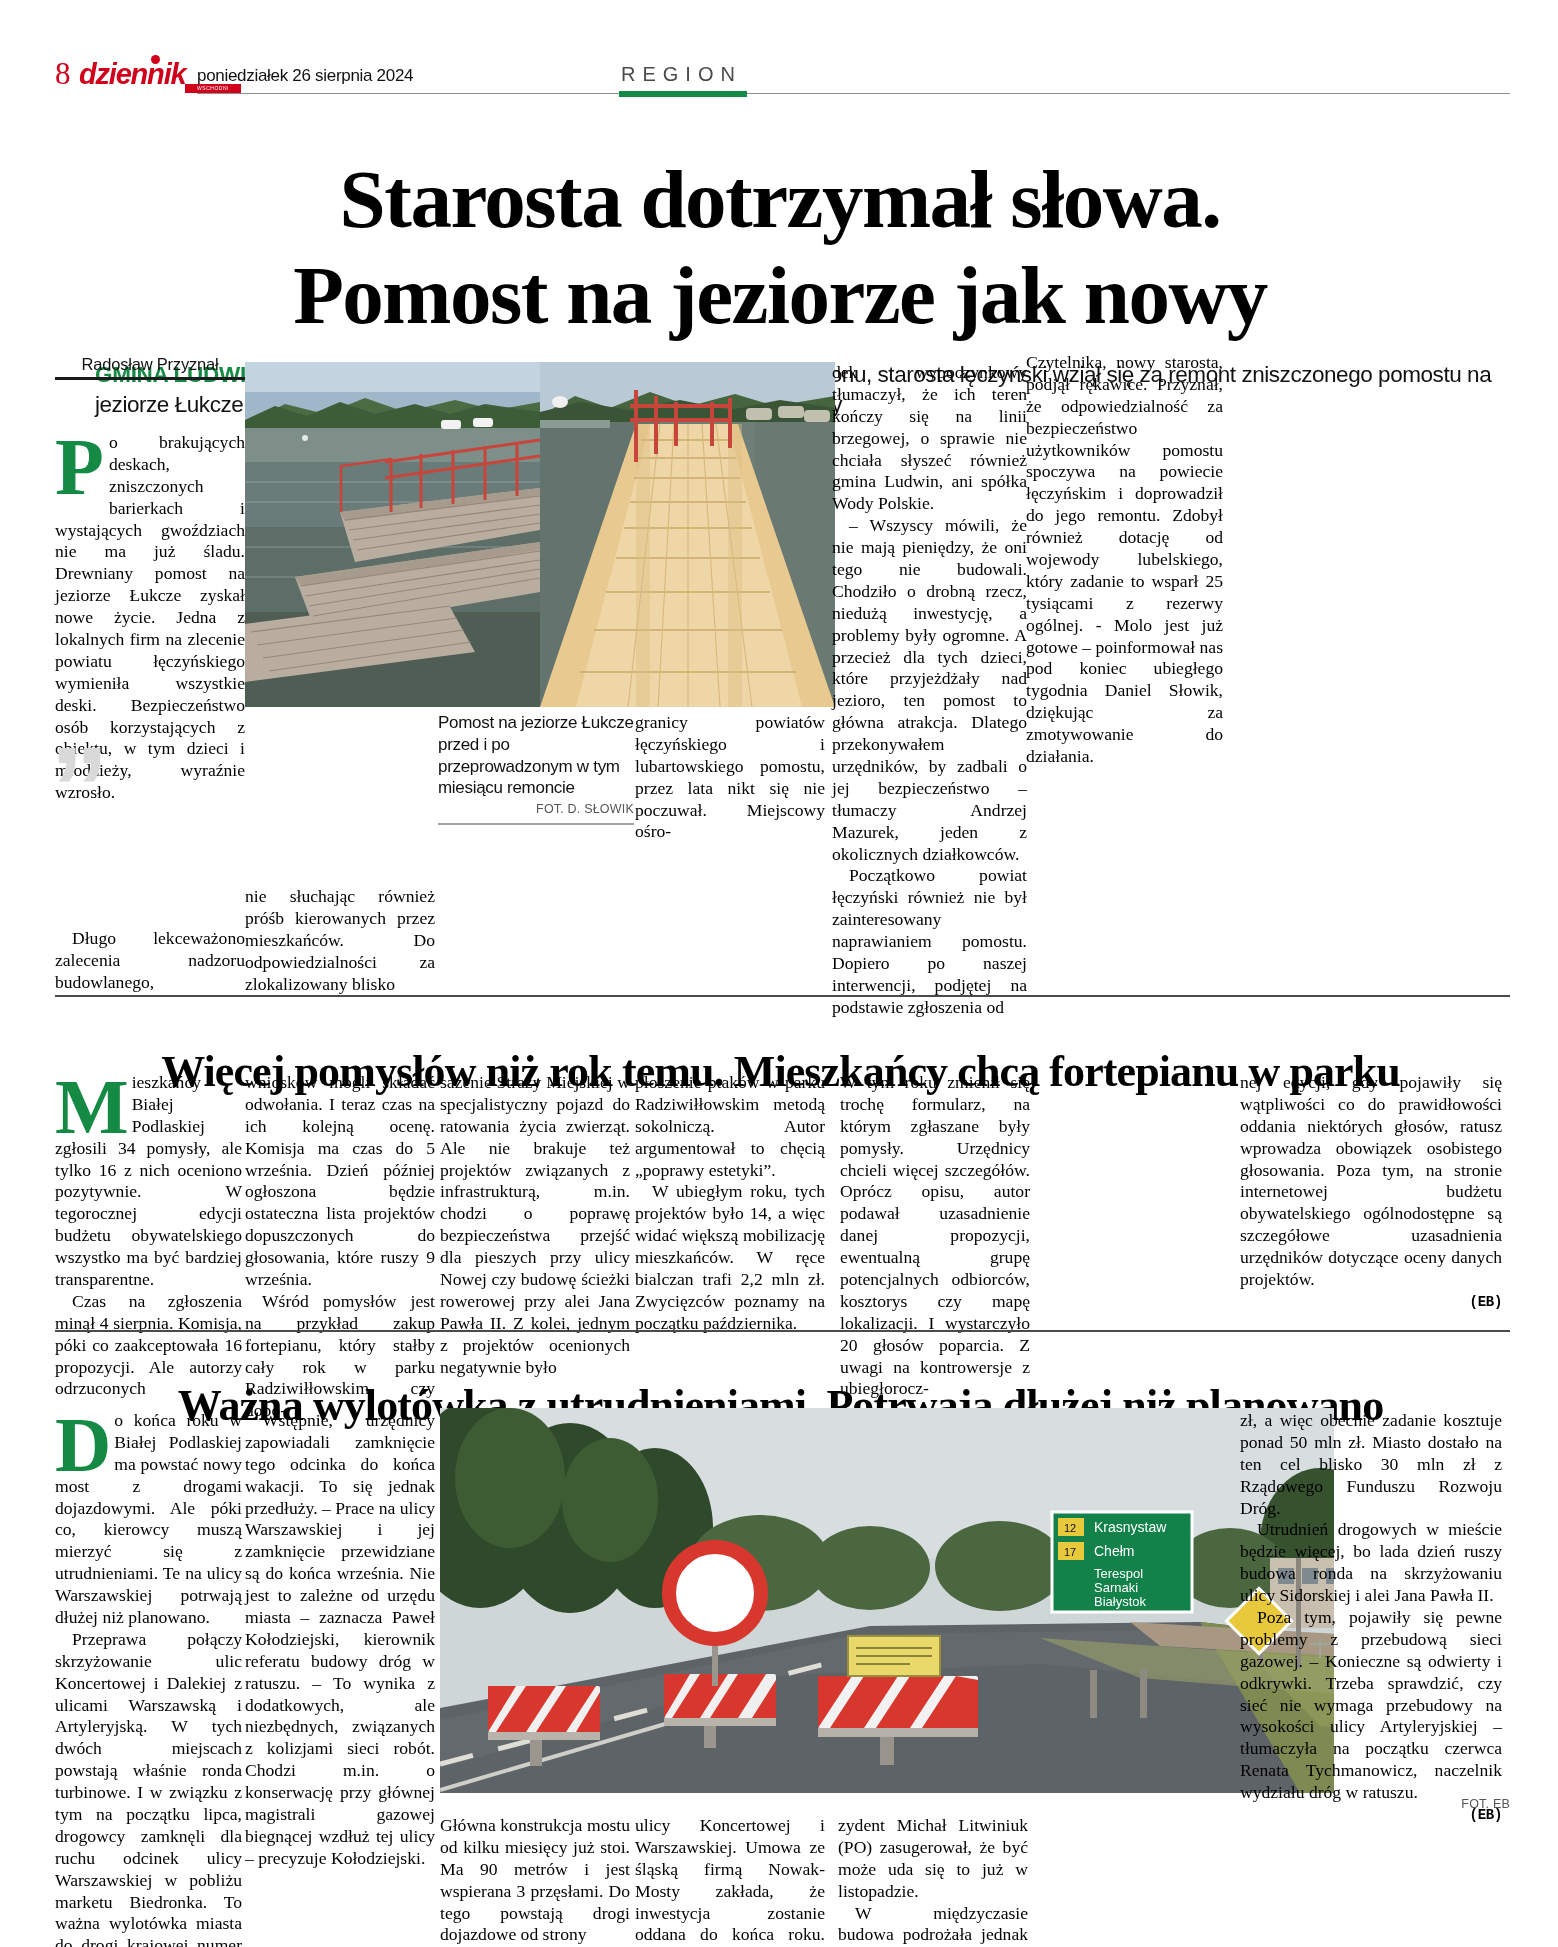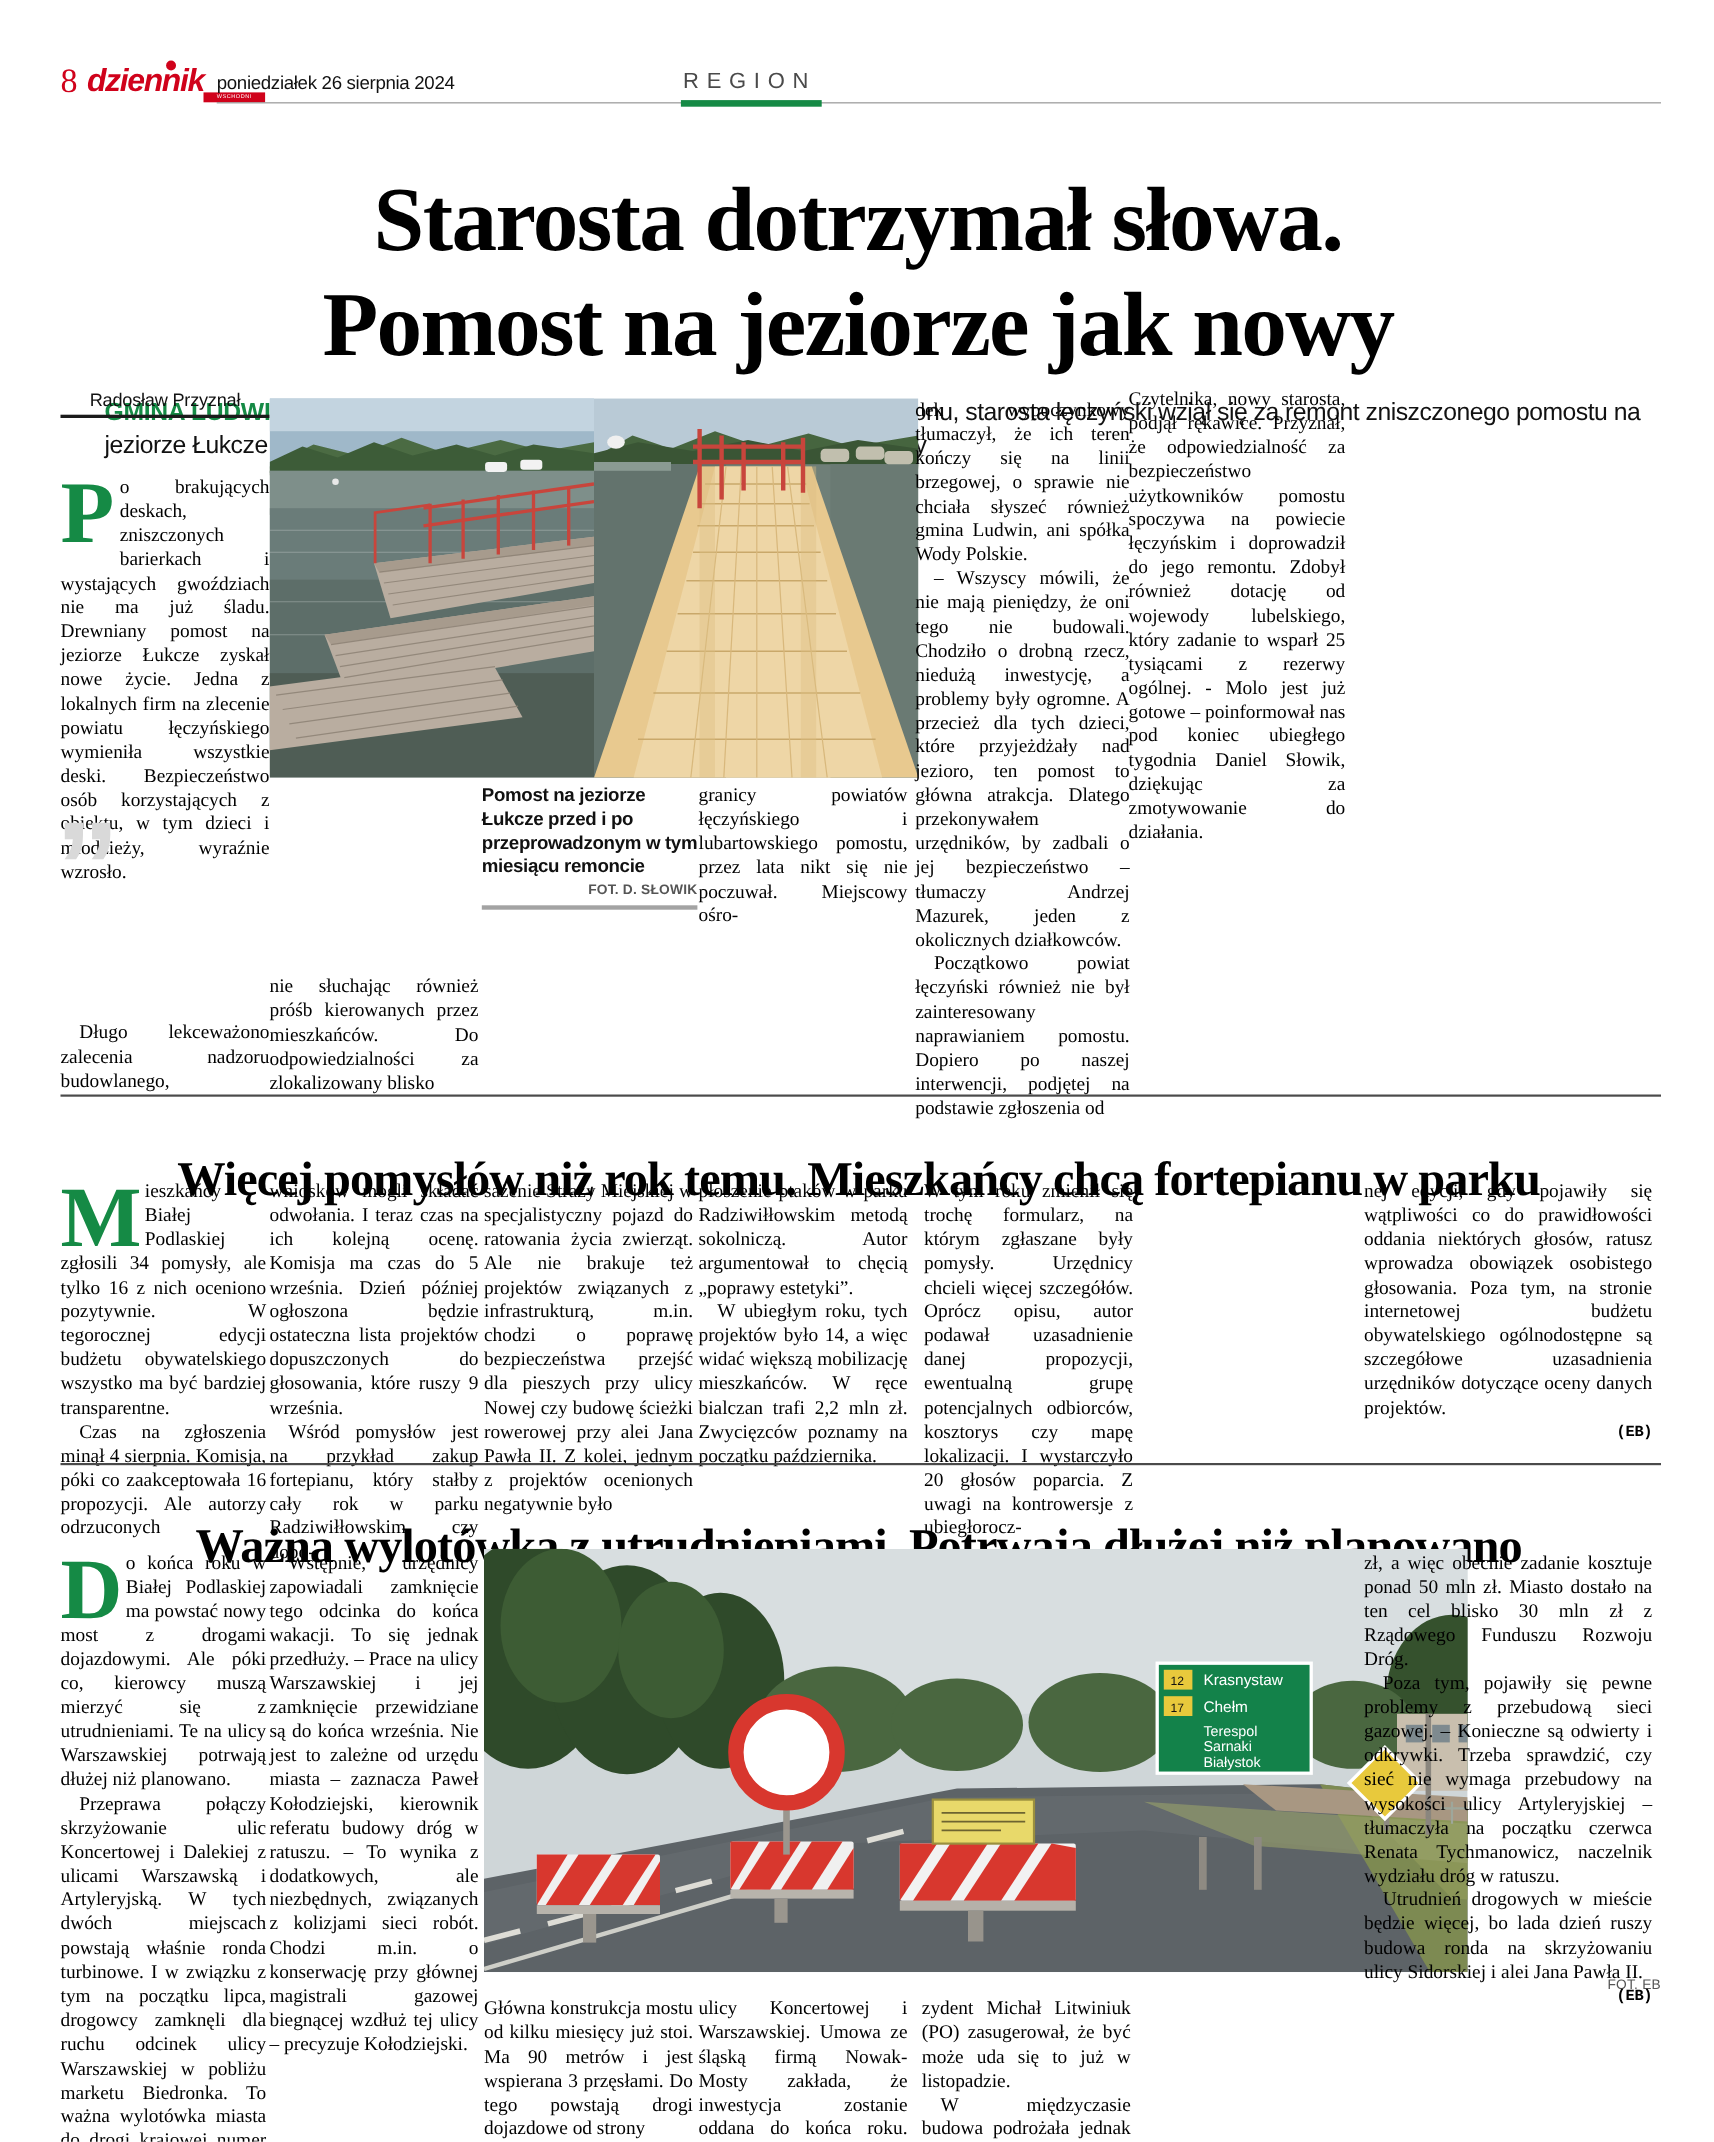--- a/index.html
+++ b/index.html
@@ -134,21 +134,21 @@
   .caption {
     position:absolute;
     font-family:"Liberation Sans", sans-serif;
     font-size:17px; line-height:1.28; color:#111;
     letter-spacing:-0.3px;
   }
   .credit {
     font-family:"Liberation Sans", sans-serif;
     font-size:12.5px; color:#555; letter-spacing:0.2px;
   }
-  .caption-rule { border-bottom:4px solid #a3a3a3;font-weight:bold; }
+  .caption-rule { border-bottom:2px solid #a3a3a3; }
 
   
   .hr-thick { position:absolute; border-top:2px solid #4a4a4a; }
 
   
   .sec-headline {
     position:absolute;
     font-family:"Liberation Serif", serif;
     font-weight:bold; font-size:44px; line-height:1.05;
     text-align:center; letter-spacing:-0.9px;
@@ -547,18 +547,18 @@
     <p class="noind">ulicy Koncertowej i Warszawskiej. Umowa ze śląską firmą Nowak-Mosty zakłada, że inwestycja zostanie oddana do końca roku. Niedawno, pre-</p>
   </div>
 
   <div class="col" style="left:838px; top:1815px; width:190px;">
     <p class="noind">zydent Michał Litwiniuk (PO) zasugerował, że być może uda się to już w listopadzie.</p>
     <p>W międzyczasie budowa podrożała jednak o 2,5 mln</p>
   </div>
 
   <div class="col" style="left:1240px; top:1410px; width:262px;">
     <p class="noind">zł, a więc obecnie zadanie kosztuje ponad 50 mln zł. Miasto dostało na ten cel blisko 30 mln zł z Rządowego Funduszu Rozwoju Dróg.</p>
+    <p>Utrudnień drogowych w mieście będzie więcej, bo lada dzień ruszy budowa ronda na skrzyżowaniu ulicy Sidorskiej i alei Jana Pawła II.</p>
     <p>Poza tym, pojawiły się pewne problemy z przebudową sieci gazowej. – Konieczne są odwierty i odkrywki. Trzeba sprawdzić, czy sieć nie wymaga przebudowy na wysokości ulicy Artyleryjskiej – tłumaczyła na początku czerwca Renata Tychmanowicz, naczelnik wydziału dróg w ratuszu.</p>
-    <p>Utrudnień drogowych w mieście będzie więcej, bo lada dzień ruszy budowa ronda na skrzyżowaniu ulicy Sidorskiej i alei Jana Pawła II.</p>
     <span class="endmark">(EB)</span>
   </div>
 
 </div>
 
 </body></html>

